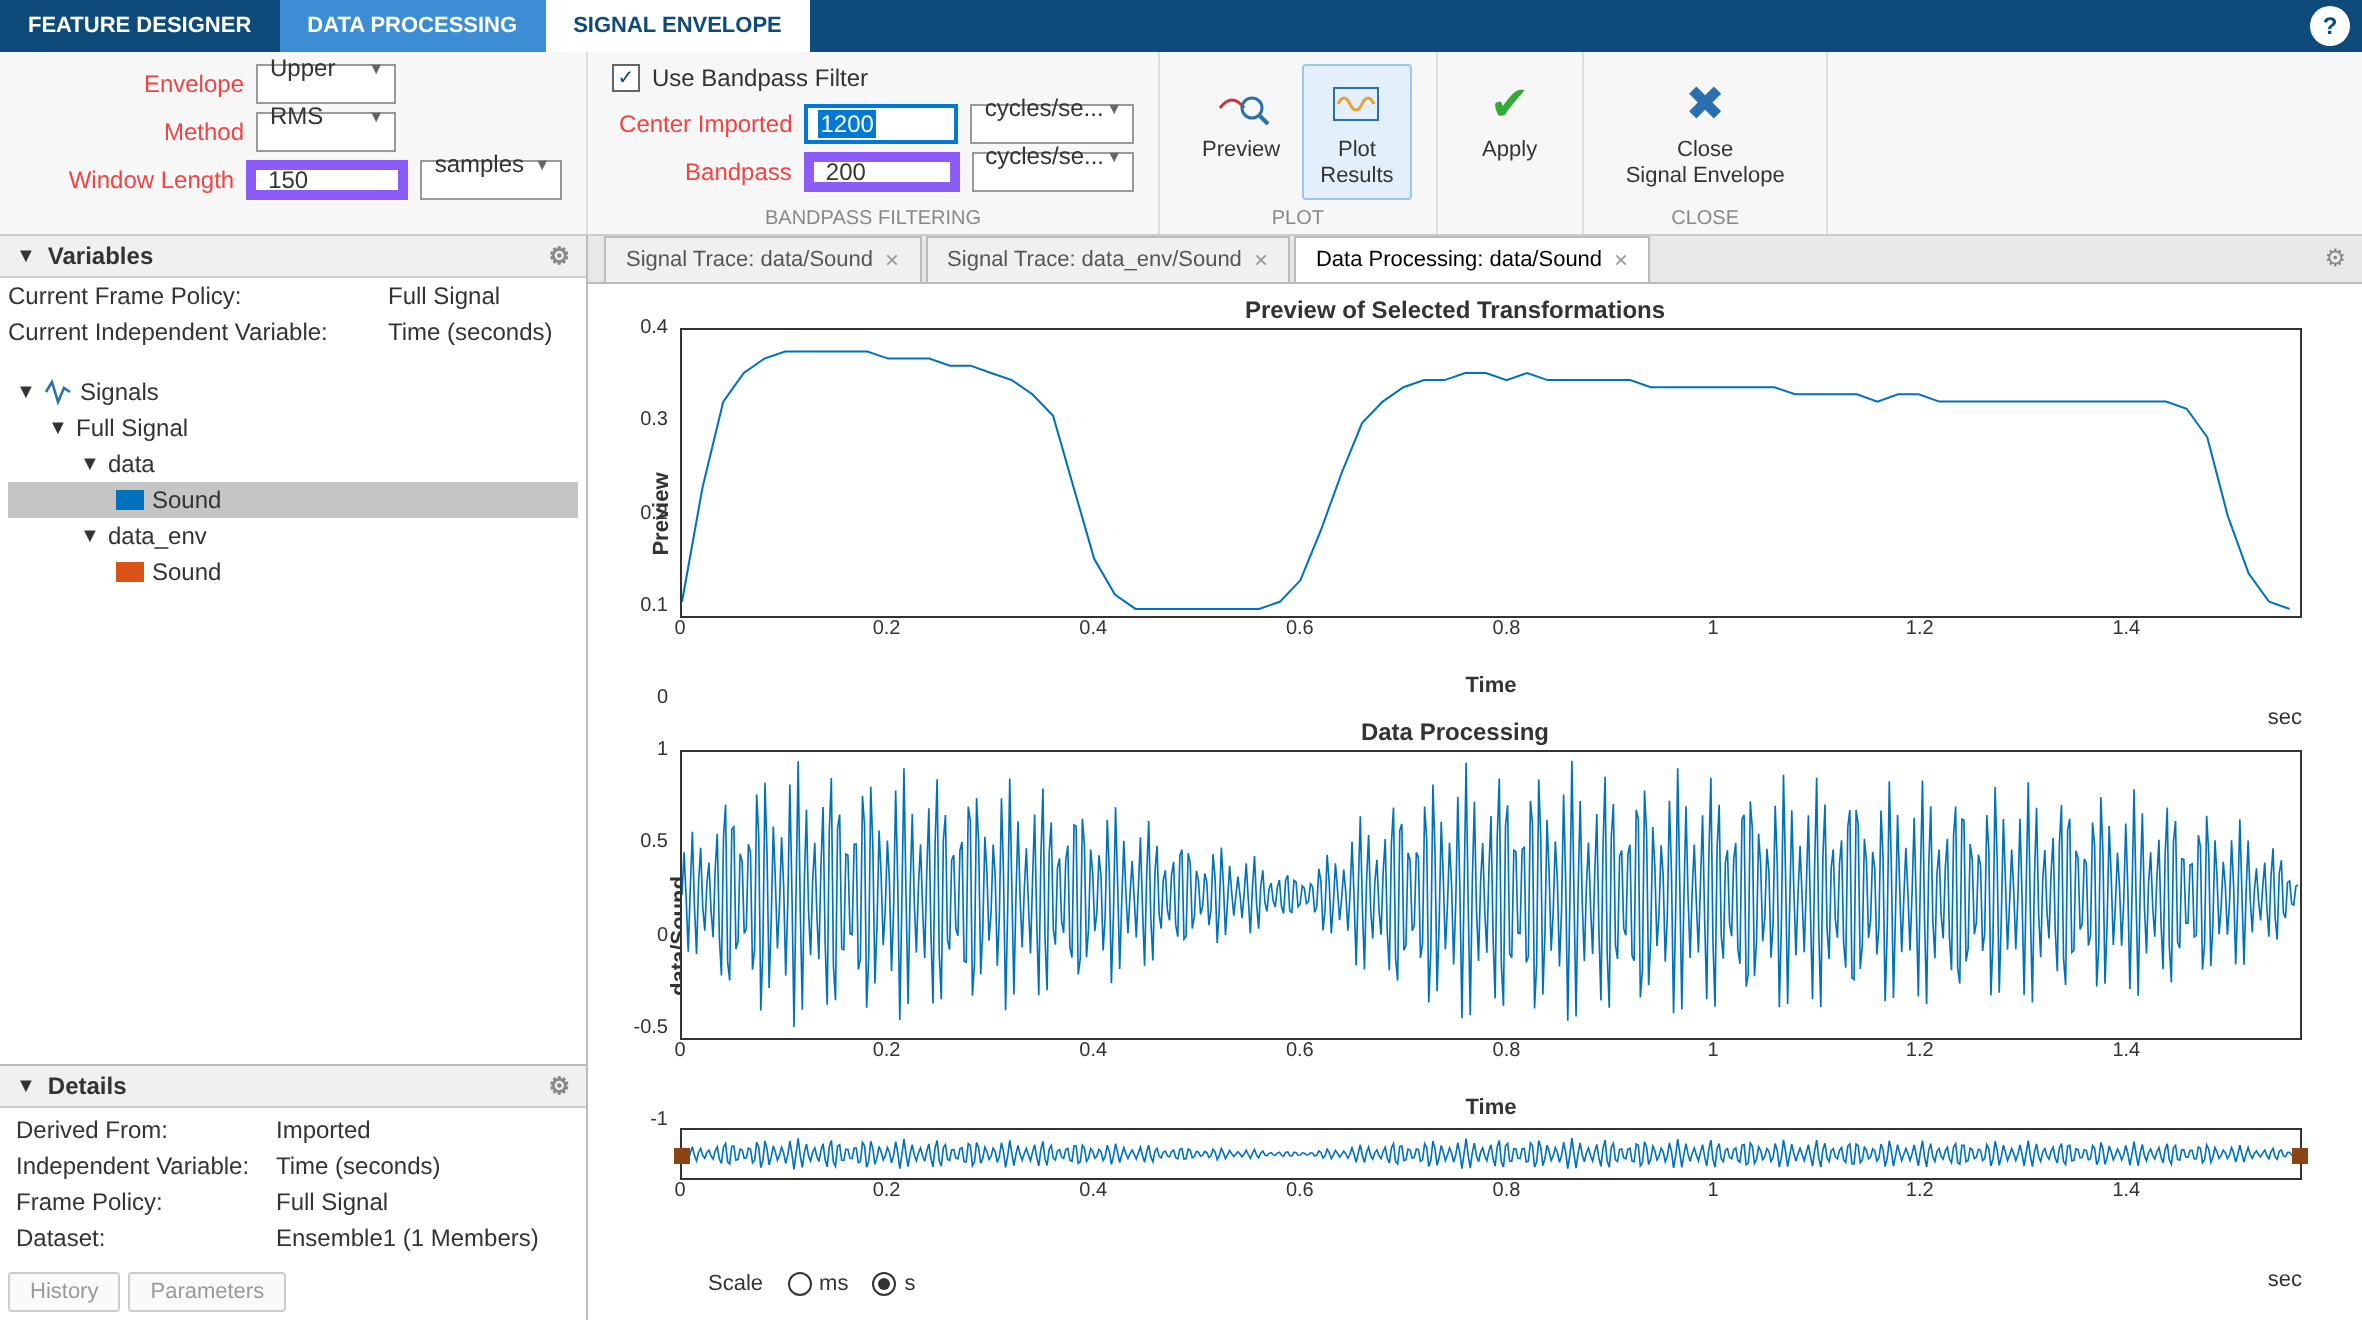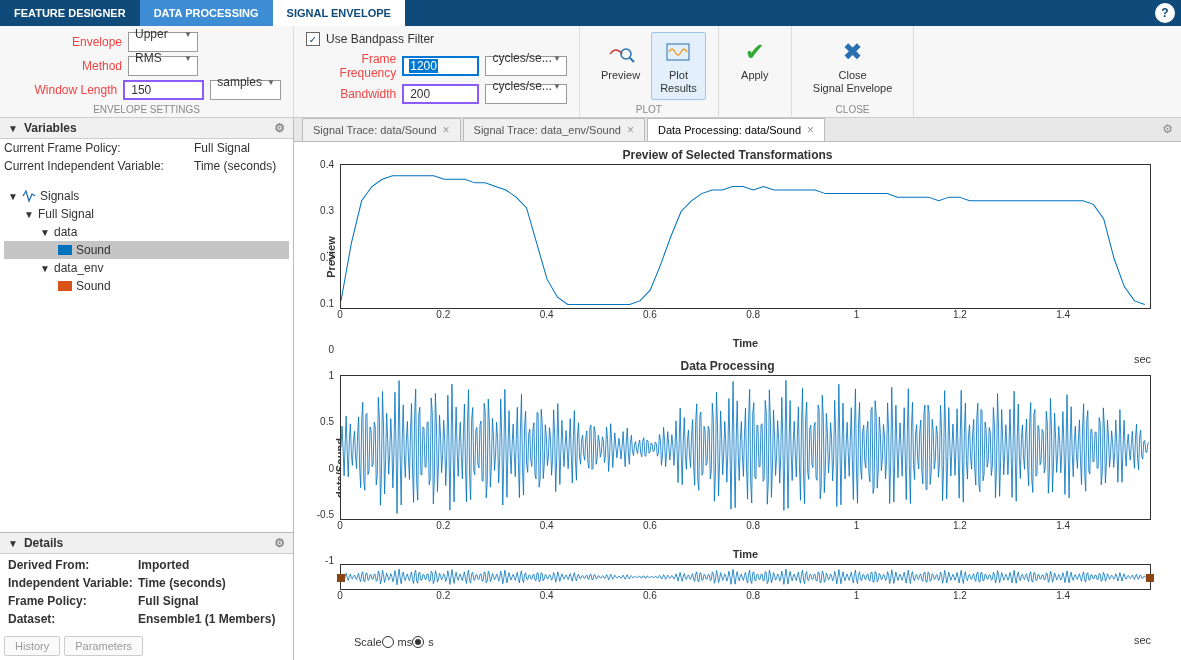--- a/index.html
+++ b/index.html
@@ -13,21 +13,21 @@
     .help-btn { position: absolute; right: 6px; top: 3px; width: 20px; height: 20px; background: #fff; border-radius: 50%; display: flex; align-items: center; justify-content: center; color: #0e4a7a; font-weight: bold; cursor: pointer; }
     
     
     .toolbar { background: #f7f7f7; border-bottom: 1px solid #ccc; height: 92px; display: flex; }
     .tool-group { border-right: 1px solid #ddd; padding: 6px 12px 0; display: flex; flex-direction: column; justify-content: space-between; }
     .tool-group-label { text-align: center; font-size: 10px; color: #888; padding-bottom: 2px; }
     .field-row { display: flex; align-items: center; gap: 6px; margin-bottom: 4px; }
     .field-label { text-align: right; width: 110px; color: #ef4444; }
     .dropdown { border: 1px solid #999; background: #fff; height: 20px; padding: 0 20px 16px 6px; position: relative; display: inline-flex; align-items: center; min-width: 70px; cursor: pointer; }
     .dropdown::after { content: "▼"; position: absolute; right: 5px; font-size: 8px; color: #666; }
-    .input-box { border: 2px solid #8b5cf6; background: #fff; height: 20px; padding: 0 6px; width: 84px; display: inline-flex; align-items: center; }
+    .input-box { border: 5px solid #8b5cf6; background: #fff; height: 20px; padding: 0 6px; width: 84px; display: inline-flex; align-items: center; }
     .input-box.highlight { border: 1px solid #0078d4; box-shadow: 0 0 0 1px #0078d4 inset; }
     .input-box.highlight .sel { background: #0078d4; color: #fff; padding: 0 1px; }
     .checkbox-row { display: flex; align-items: center; gap: 6px; margin-bottom: 6px; }
     .checkbox { width: 14px; height: 14px; border: 1px solid #666; background: #fff; display: flex; align-items: center; justify-content: center; font-size: 10px; color: #0e4a7a; }
     
     .btn-group { display: flex; gap: 2px; align-items: flex-start; }
     .tool-btn { display: flex; flex-direction: column; align-items: center; padding: 4px 8px; cursor: pointer; border: 1px solid transparent; border-radius: 2px; }
     .tool-btn.active { background: #e3f0fb; border: 1px solid #9bc8e8; }
     .tool-btn .icon { width: 30px; height: 30px; display: flex; align-items: center; justify-content: center; font-size: 20px; }
     .tool-btn .lbl { font-size: 11px; text-align: center; margin-top: 2px; line-height: 13px; }
@@ -44,21 +44,21 @@
     .tree-item { padding: 2px 4px; display: flex; align-items: center; gap: 4px; cursor: pointer; }
     .tree-item.selected { background: #c5c5c5; }
     .tree-indent-1 { padding-left: 20px; }
     .tree-indent-2 { padding-left: 36px; }
     .tree-indent-3 { padding-left: 54px; }
     .tree-toggle { font-size: 10px; width: 10px; }
     .tree-icon { width: 14px; height: 14px; display: inline-flex; align-items: center; justify-content: center; }
     .color-swatch { width: 14px; height: 10px; display: inline-block; }
     
     .details-panel { border-top: 1px solid #bbb; }
-    .detail-grid { padding: 2px 4px 4px; font-weight: bold; }
+    .detail-grid { padding: 2px 4px 4px; }
     .detail-btns { padding: 4px; display: flex; gap: 4px; }
     .ghost-btn { border: 1px solid #ccc; background: #fafafa; color: #999; padding: 3px 10px; border-radius: 2px; font-size: 11px; }
     
     .right-panel { flex: 1; display: flex; flex-direction: column; position: relative; }
     .file-tabs { background: #e8e8e8; border-bottom: 1px solid #bbb; height: 24px; display: flex; align-items: stretch; padding-left: 8px; position: relative; }
     .file-tab { padding: 0 10px; display: flex; align-items: center; gap: 6px; border: 1px solid #bbb; border-bottom: none; margin-right: 2px; background: #f0f0f0; font-size: 11px; color: #555; cursor: pointer; justify-content: space-between; }
     .file-tab.active { background: #fff; color: #000; }
     .file-tab .x { color: #999; font-size: 12px; }
     .file-tabs .gear { position: absolute; right: 8px; top: 4px; color: #888; cursor: pointer; }
     
@@ -67,21 +67,21 @@
     .axes-box { position: relative; margin-left: 36px; }
     .plot-box { border: 1px solid #333; background: #fff; position: relative; }
     .y-label { position: absolute; left: -30px; top: 50%; transform: translateY(-50%) rotate(-90deg); font-weight: bold; font-size: 11px; white-space: nowrap; }
     .x-label { text-align: center; font-weight: bold; font-size: 11px; margin-top: 14px; position: relative; }
     .x-unit { position: absolute; right: 0; top: 16px; font-weight: normal; font-size: 11px; }
     .y-ticks { position: absolute; left: -32px; top: 0; height: 100%; width: 30px; }
     .y-tick { position: absolute; right: 4px; font-size: 10px; transform: translateY(-50%); }
     .x-ticks { position: relative; height: 14px; }
     .x-tick { position: absolute; font-size: 10px; transform: translateX(-50%); }
     
-    .scale-row { display: flex; align-items: center; padding: 6px 0 0 50px; font-size: 11px; }
+    .scale-row { display: flex; align-items: center; gap: 12px; padding: 6px 0 0 50px; font-size: 11px; }
     .radio { width: 12px; height: 12px; border: 1px solid #333; border-radius: 50%; display: inline-flex; align-items: center; justify-content: center; }
     .radio.checked::after { content: ""; width: 6px; height: 6px; background: #333; border-radius: 50%; }
     
     svg { display: block; }
   </style>
 </head>
 <body>
 
 <div class="top-bar">
   <div class="top-tab">FEATURE DESIGNER</div>
@@ -100,42 +100,42 @@
       <div class="field-row">
         <span class="field-label">Method</span>
         <span class="dropdown">RMS</span>
       </div>
       <div class="field-row">
         <span class="field-label">Window Length</span>
         <span class="input-box">150</span>
         <span class="dropdown">samples</span>
       </div>
     </div>
-    <div class="tool-group-label">ENVELOPE SETTINGS</div>
   </div>
 
   <div class="tool-group" style="width:286px">
     <div>
       <div class="checkbox-row">
         <span class="checkbox">✓</span>
         <span>Use Bandpass Filter</span>
       </div>
       <div class="field-row">
-        <span class="field-label" style="width:100px">Frame Frequency</span>
+        <span class="field-label" style="width:100px">Center Imported</span>
         <span class="input-box highlight">
             <span class="sel">1200</span>
           </span>
         <span class="dropdown">cycles/se...</span>
       </div>
       <div class="field-row">
-        <span class="field-label" style="width:100px">Bandwidth</span>
+        <span class="field-label" style="width:100px">Bandpass</span>
         <span class="input-box">200</span>
         <span class="dropdown">cycles/se...</span>
       </div>
     </div>
+    <div class="tool-group-label">BANDPASS FILTERING</div>
   </div>
 
   <div class="tool-group">
     <div class="btn-group">
       <div class="tool-btn">
         <span class="icon">
             <svg width="30" height="24" viewBox="0 0 30 24">
               <path d="M4 14 Q10 6 16 14" fill="none" stroke="#c33" stroke-width="1.5"></path>
               <circle cx="20" cy="14" r="5" fill="none" stroke="#2a6fb0" stroke-width="1.5"></circle>
               <line x1="24" y1="18" x2="28" y2="22" stroke="#2a6fb0" stroke-width="2"></line>

